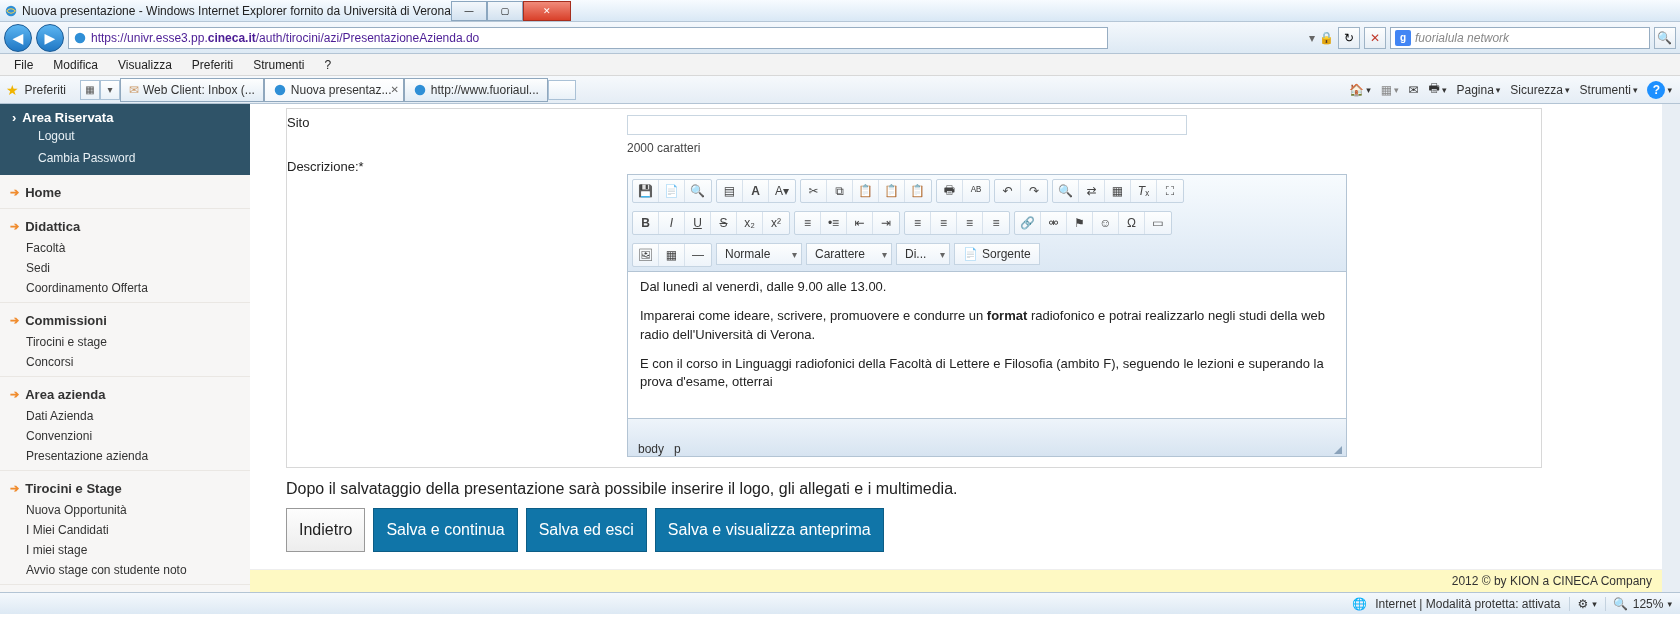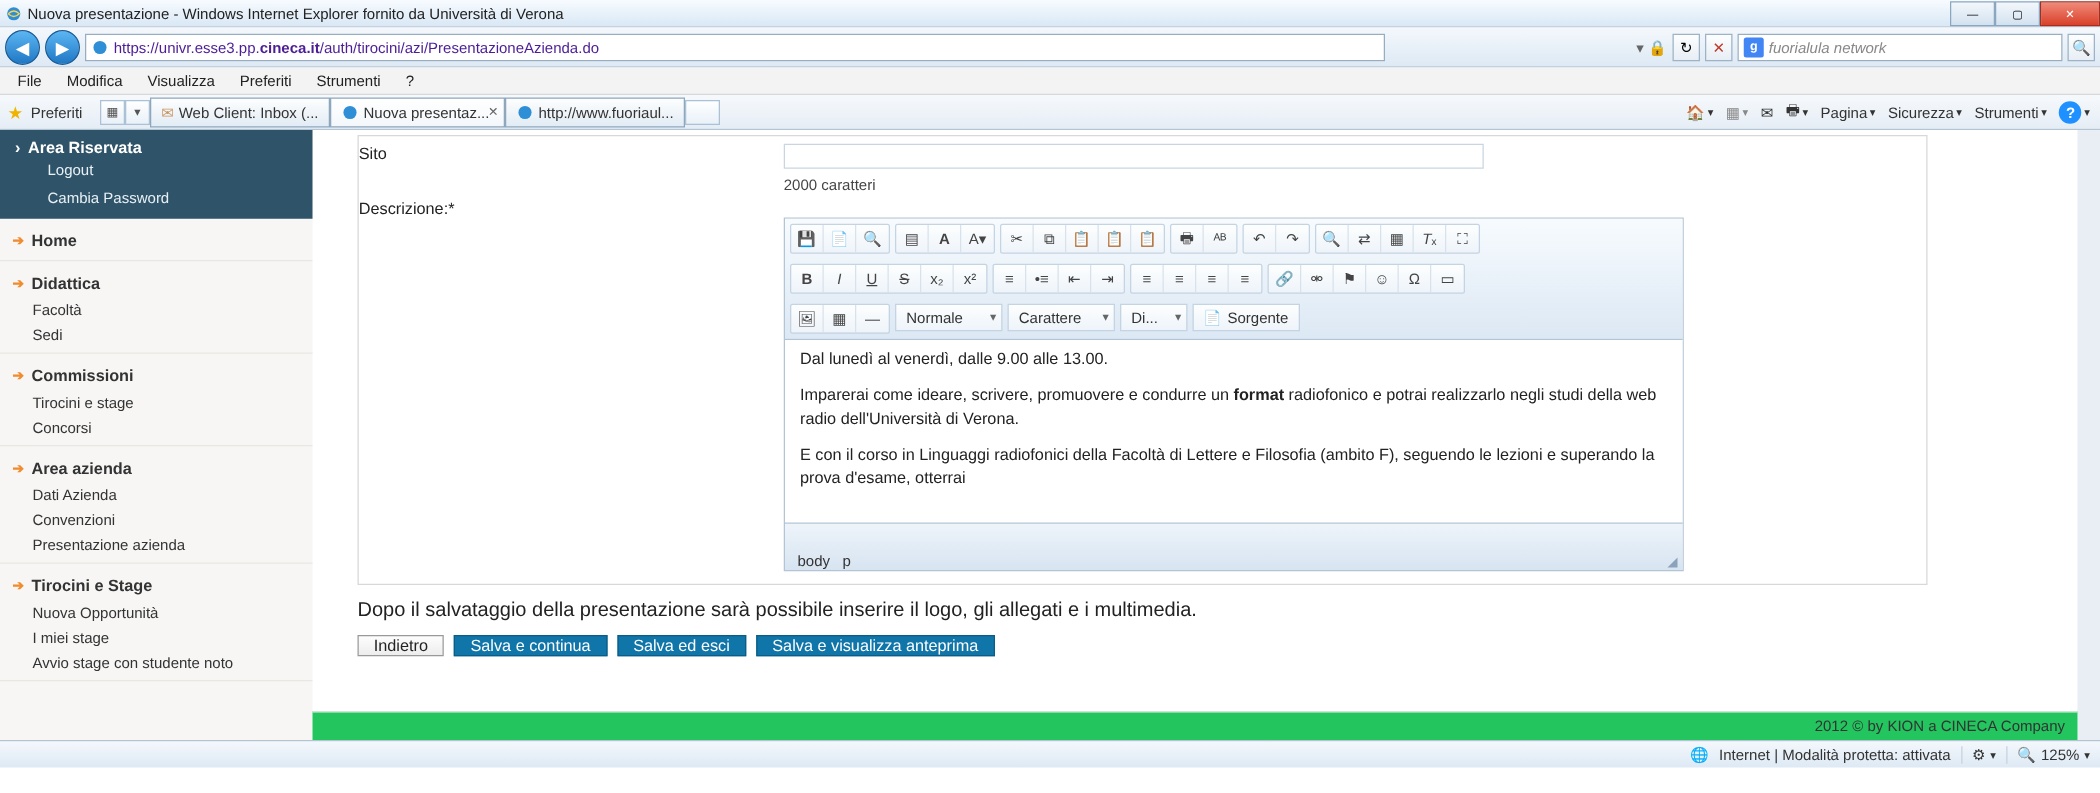--- a/index.html
+++ b/index.html
@@ -1,17 +1,17 @@
 <!DOCTYPE html>
 <html><head>
 <meta charset="utf-8">
 <style>
 *{margin:0;padding:0;box-sizing:border-box;font-family:"Segoe UI",Tahoma,Arial,sans-serif}
 body{width:1680px;height:634px;background:#fff;overflow:hidden;font-size:12px}
-.title-bar{height:22px;background:linear-gradient(#f7fbff,#d9e8f5);border-bottom:1px solid #b5c6d6;display:flex;align-items:center;justify-content:space-between}
+.title-bar{height:22px;background:linear-gradient(#f7fbff,#d9e8f5);border-bottom:1px solid #b5c6d6;display:flex;align-items:center;}
 .title-bar-left{display:flex;align-items:center;padding-left:4px;gap:4px}
 .title-bar-text{font-size:12px;color:#222}
 .win-btns{display:flex;gap:0}
 .win-btn{width:36px;height:20px;border:1px solid #8ba6bf;background:linear-gradient(#f3f7fb,#d3e2f0);display:flex;align-items:center;justify-content:center;font-size:9px}
 .win-btn.close{background:linear-gradient(#f08b7a,#d9402a);color:#fff;border-color:#a52e1e;width:48px}
 .nav-bar{height:32px;background:linear-gradient(#f4f8fc,#dde9f4);border-bottom:1px solid #b3c4d4;display:flex;align-items:center;padding:0 4px;gap:4px}
 .nav-arrow{width:28px;height:28px;border-radius:50%;background:linear-gradient(#5cb6f2,#2077c4);border:1px solid #1a5a94;display:flex;align-items:center;justify-content:center;color:#fff;font-size:14px}
 .url-box{flex:0 0 1040px;height:22px;border:1px solid #97adc2;background:#fff;display:flex;align-items:center;padding:0 4px;gap:4px}
 .url-text{font-size:12px;color:#4c1d95}
 .url-text .bold{font-weight:700}
@@ -58,24 +58,24 @@
 .tb-select::after{content:'▾';position:absolute;right:4px;color:#666;font-size:10px}
 .tb-source{height:22px;border:1px solid #c5d4e2;background:linear-gradient(#fdfefe,#eef4fa);display:flex;align-items:center;padding:0 8px;font-size:12px;color:#333;gap:4px}
 .editor-body{height:146px;padding:6px 12px;font-size:13px;color:#222;overflow-y:scroll;background:#fff;line-height:1.45}
 .editor-body p{margin-bottom:10px}
 .editor-footer{height:38px;background:linear-gradient(#eef4fa,#d7e4f1);border-top:1px solid #b3c4d4;display:flex;align-items:flex-end;padding:0 10px;font-size:12px;color:#333;gap:10px;position:relative}
 .editor-footer .tri{position:absolute;right:4px;bottom:2px;width:0;height:0;border-left:8px solid transparent;border-bottom:8px solid #8aa2ba}
 .form-border{border:1px solid #d8d8d8;padding:6px 10px 10px 0;margin-bottom:12px}
 
 .after-text{font-size:16px;color:#222;margin:10px 0}
 .btn-row{display:flex;gap:8px}
-.btn{padding:0 12px;font-size:13px;border:1px solid #999;background:linear-gradient(#fdfdfd,#ededed);color:#222}
+.btn{padding:12px 12px;font-size:16px;border:1px solid #999;background:linear-gradient(#fdfdfd,#ededed);color:#222}
 .btn.primary{background:#1075a8;border-color:#0c5d86;color:#fff}
 
-.footer-copy{position:absolute;bottom:0;right:0;width:100%;text-align:right;padding:4px 10px;font-size:12px;color:#333;background:#22c55e;border-top:1px solid #eee}
+.footer-copy{position:absolute;bottom:0;right:0;width:100%;text-align:right;padding:4px 10px;font-size:12px;color:#333;background:#fef9c3;border-top:1px solid #eee}
 
 .status-bar{height:22px;background:linear-gradient(#f4f8fc,#dde9f4);border-top:1px solid #b3c4d4;display:flex;align-items:center;padding:0 8px;font-size:12px;color:#333;gap:10px}
 .status-right{margin-left:auto;display:flex;align-items:center;gap:8px}
 .zoom-block{display:flex;align-items:center;gap:4px;border-left:1px solid #c4d2df;padding-left:8px}
 .ie-favicon{width:14px;height:14px;display:inline-block}
 .ie-favicon svg{width:14px;height:14px}
 </style>
 </head>
 <body>
 
@@ -193,20 +193,21 @@
           <span>Home</span>
         </div>
     </div>
     <div class="sb-section">
       <div class="sb-section-title">
           <span class="arrow-orange">➔</span>
           <span>Didattica</span>
         </div>
       <a class="sb-item">Facoltà</a>
       <a class="sb-item">Sedi</a>
+      <a class="sb-item">Coordinamento Offerta</a>
     </div>
     <div class="sb-section">
       <div class="sb-section-title">
           <span class="arrow-orange">➔</span>
           <span>Commissioni</span>
         </div>
       <a class="sb-item">Tirocini e stage</a>
       <a class="sb-item">Concorsi</a>
     </div>
     <div class="sb-section">
@@ -217,20 +218,21 @@
       <a class="sb-item">Dati Azienda</a>
       <a class="sb-item">Convenzioni</a>
       <a class="sb-item">Presentazione azienda</a>
     </div>
     <div class="sb-section">
       <div class="sb-section-title">
           <span class="arrow-orange">➔</span>
           <span>Tirocini e Stage</span>
         </div>
       <a class="sb-item">Nuova Opportunità</a>
+      <a class="sb-item">I Miei Candidati</a>
       <a class="sb-item">I miei stage</a>
       <a class="sb-item">Avvio stage con studente noto</a>
     </div>
   </div>
 
   <div class="content">
     <div class="form-border">
       <div class="field-row">
         <div class="field-label">Sito</div>
         <input class="field-input" style="">

